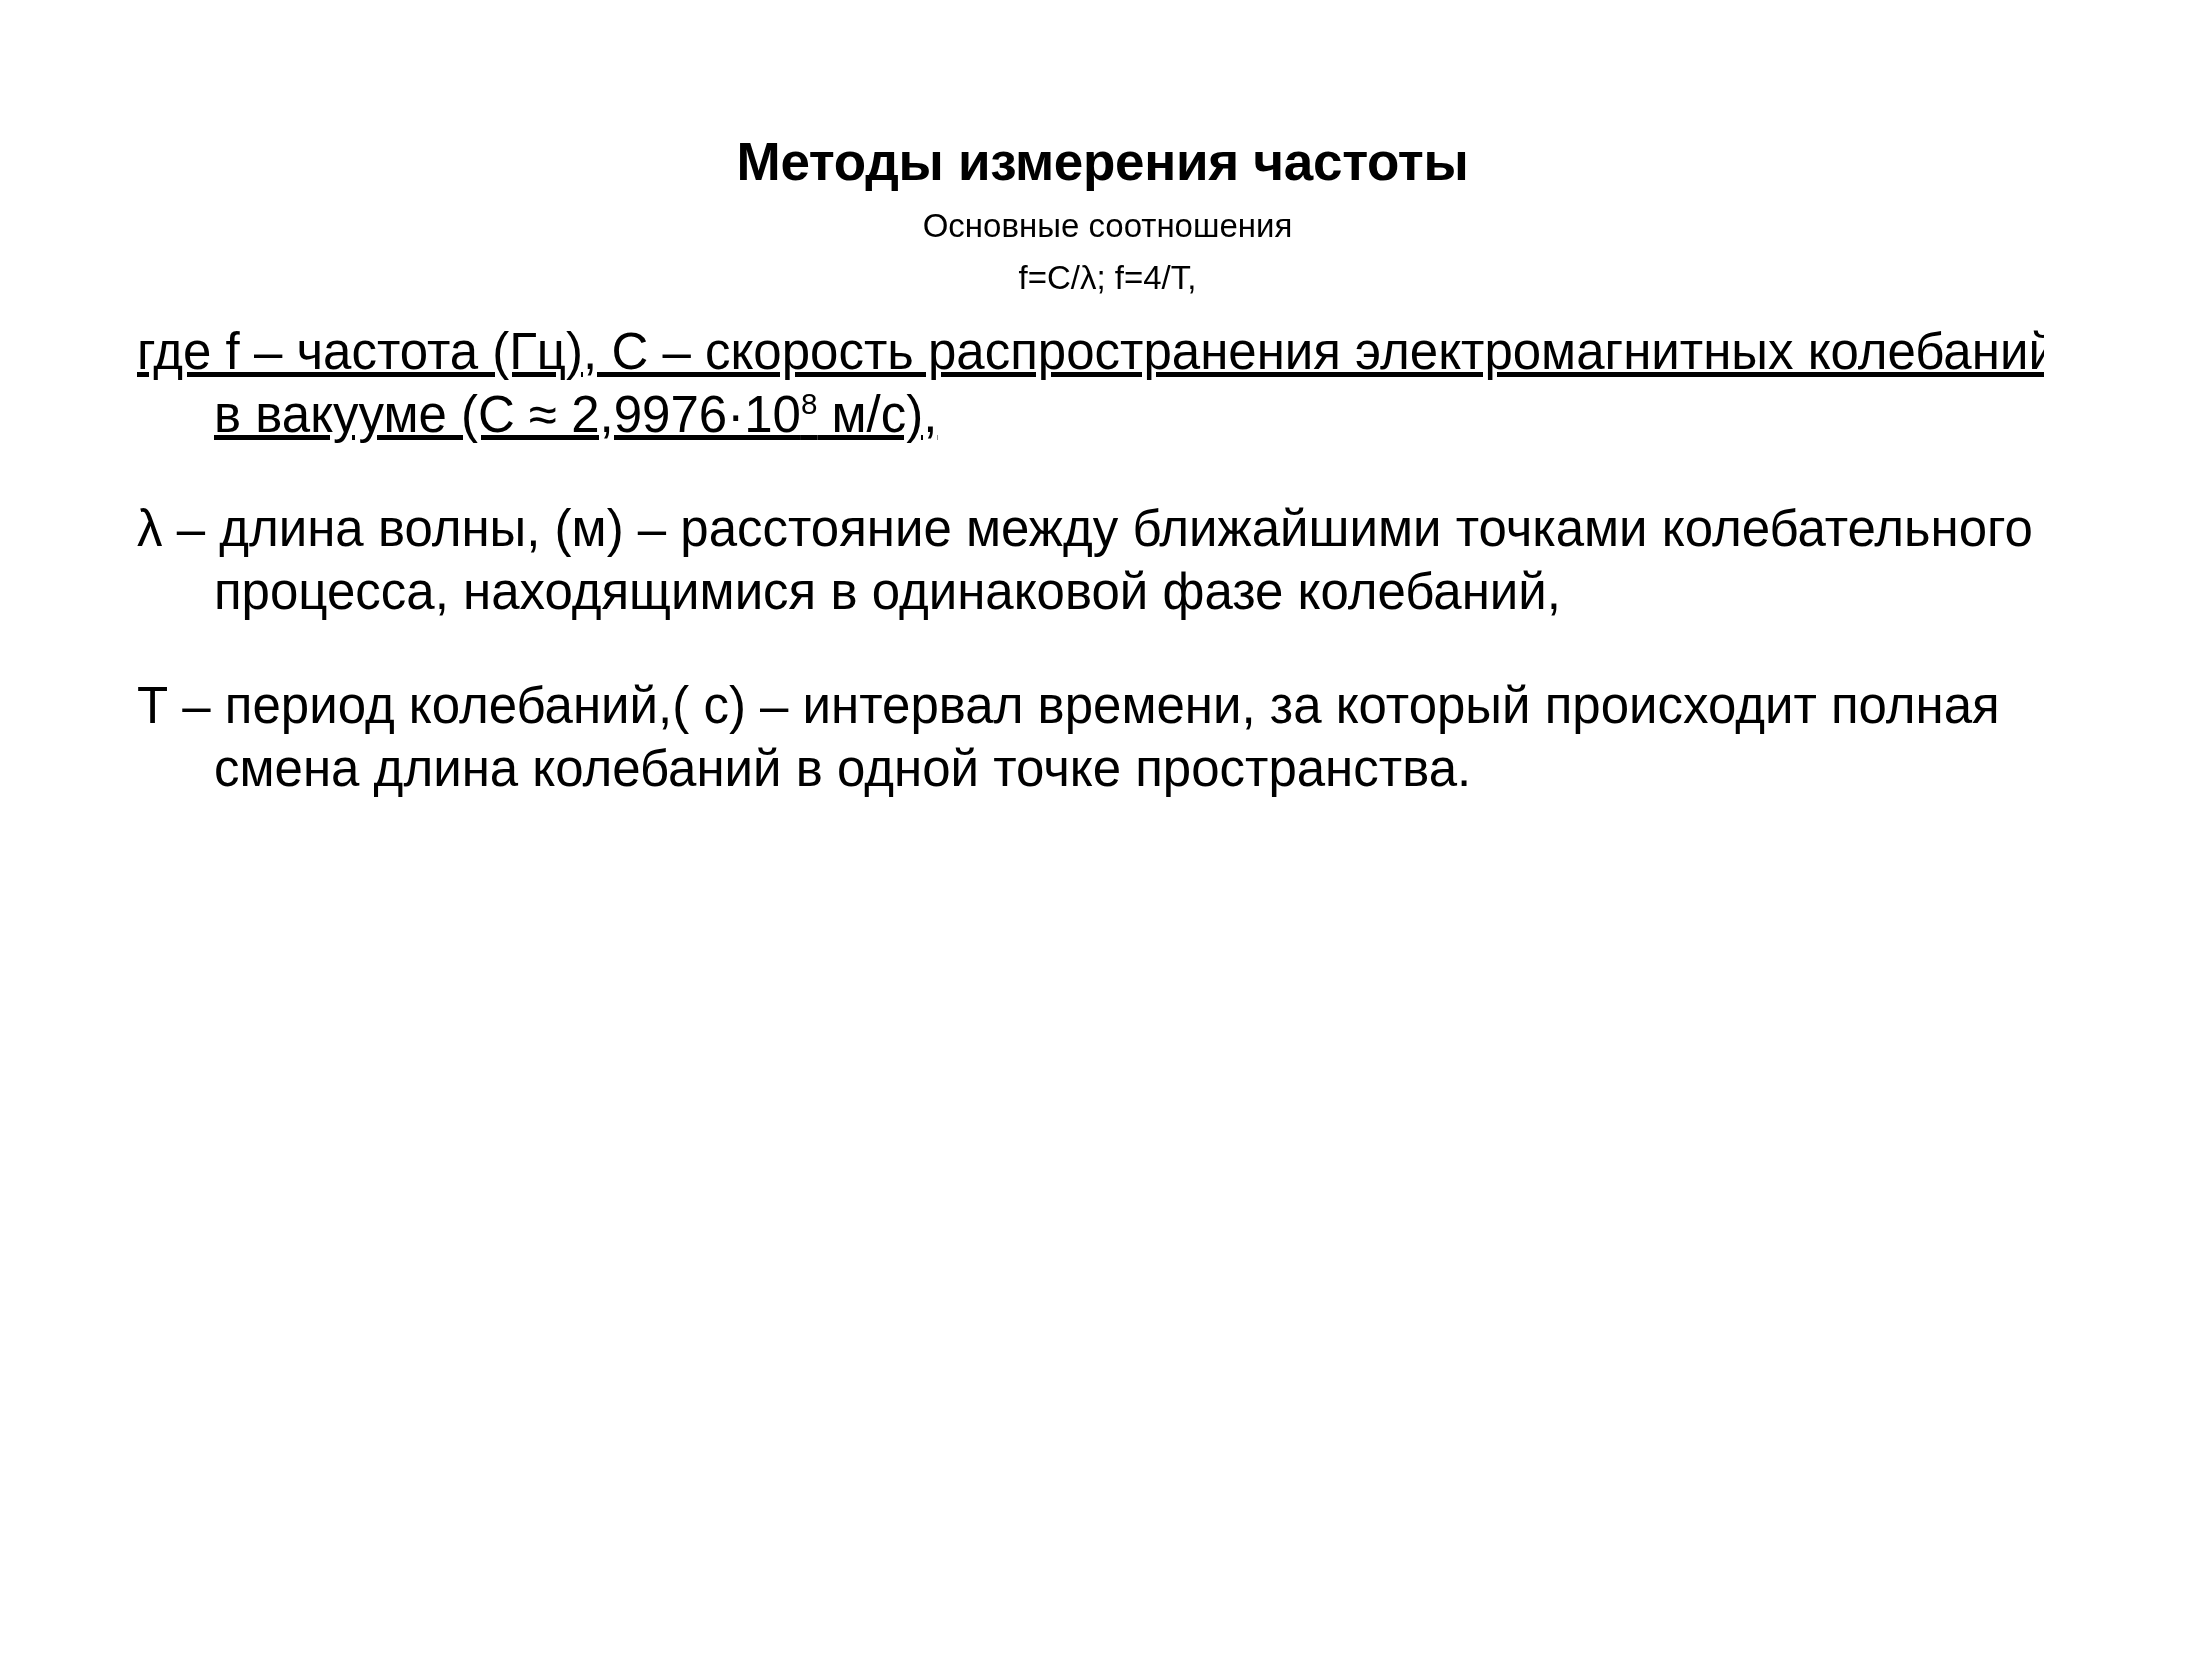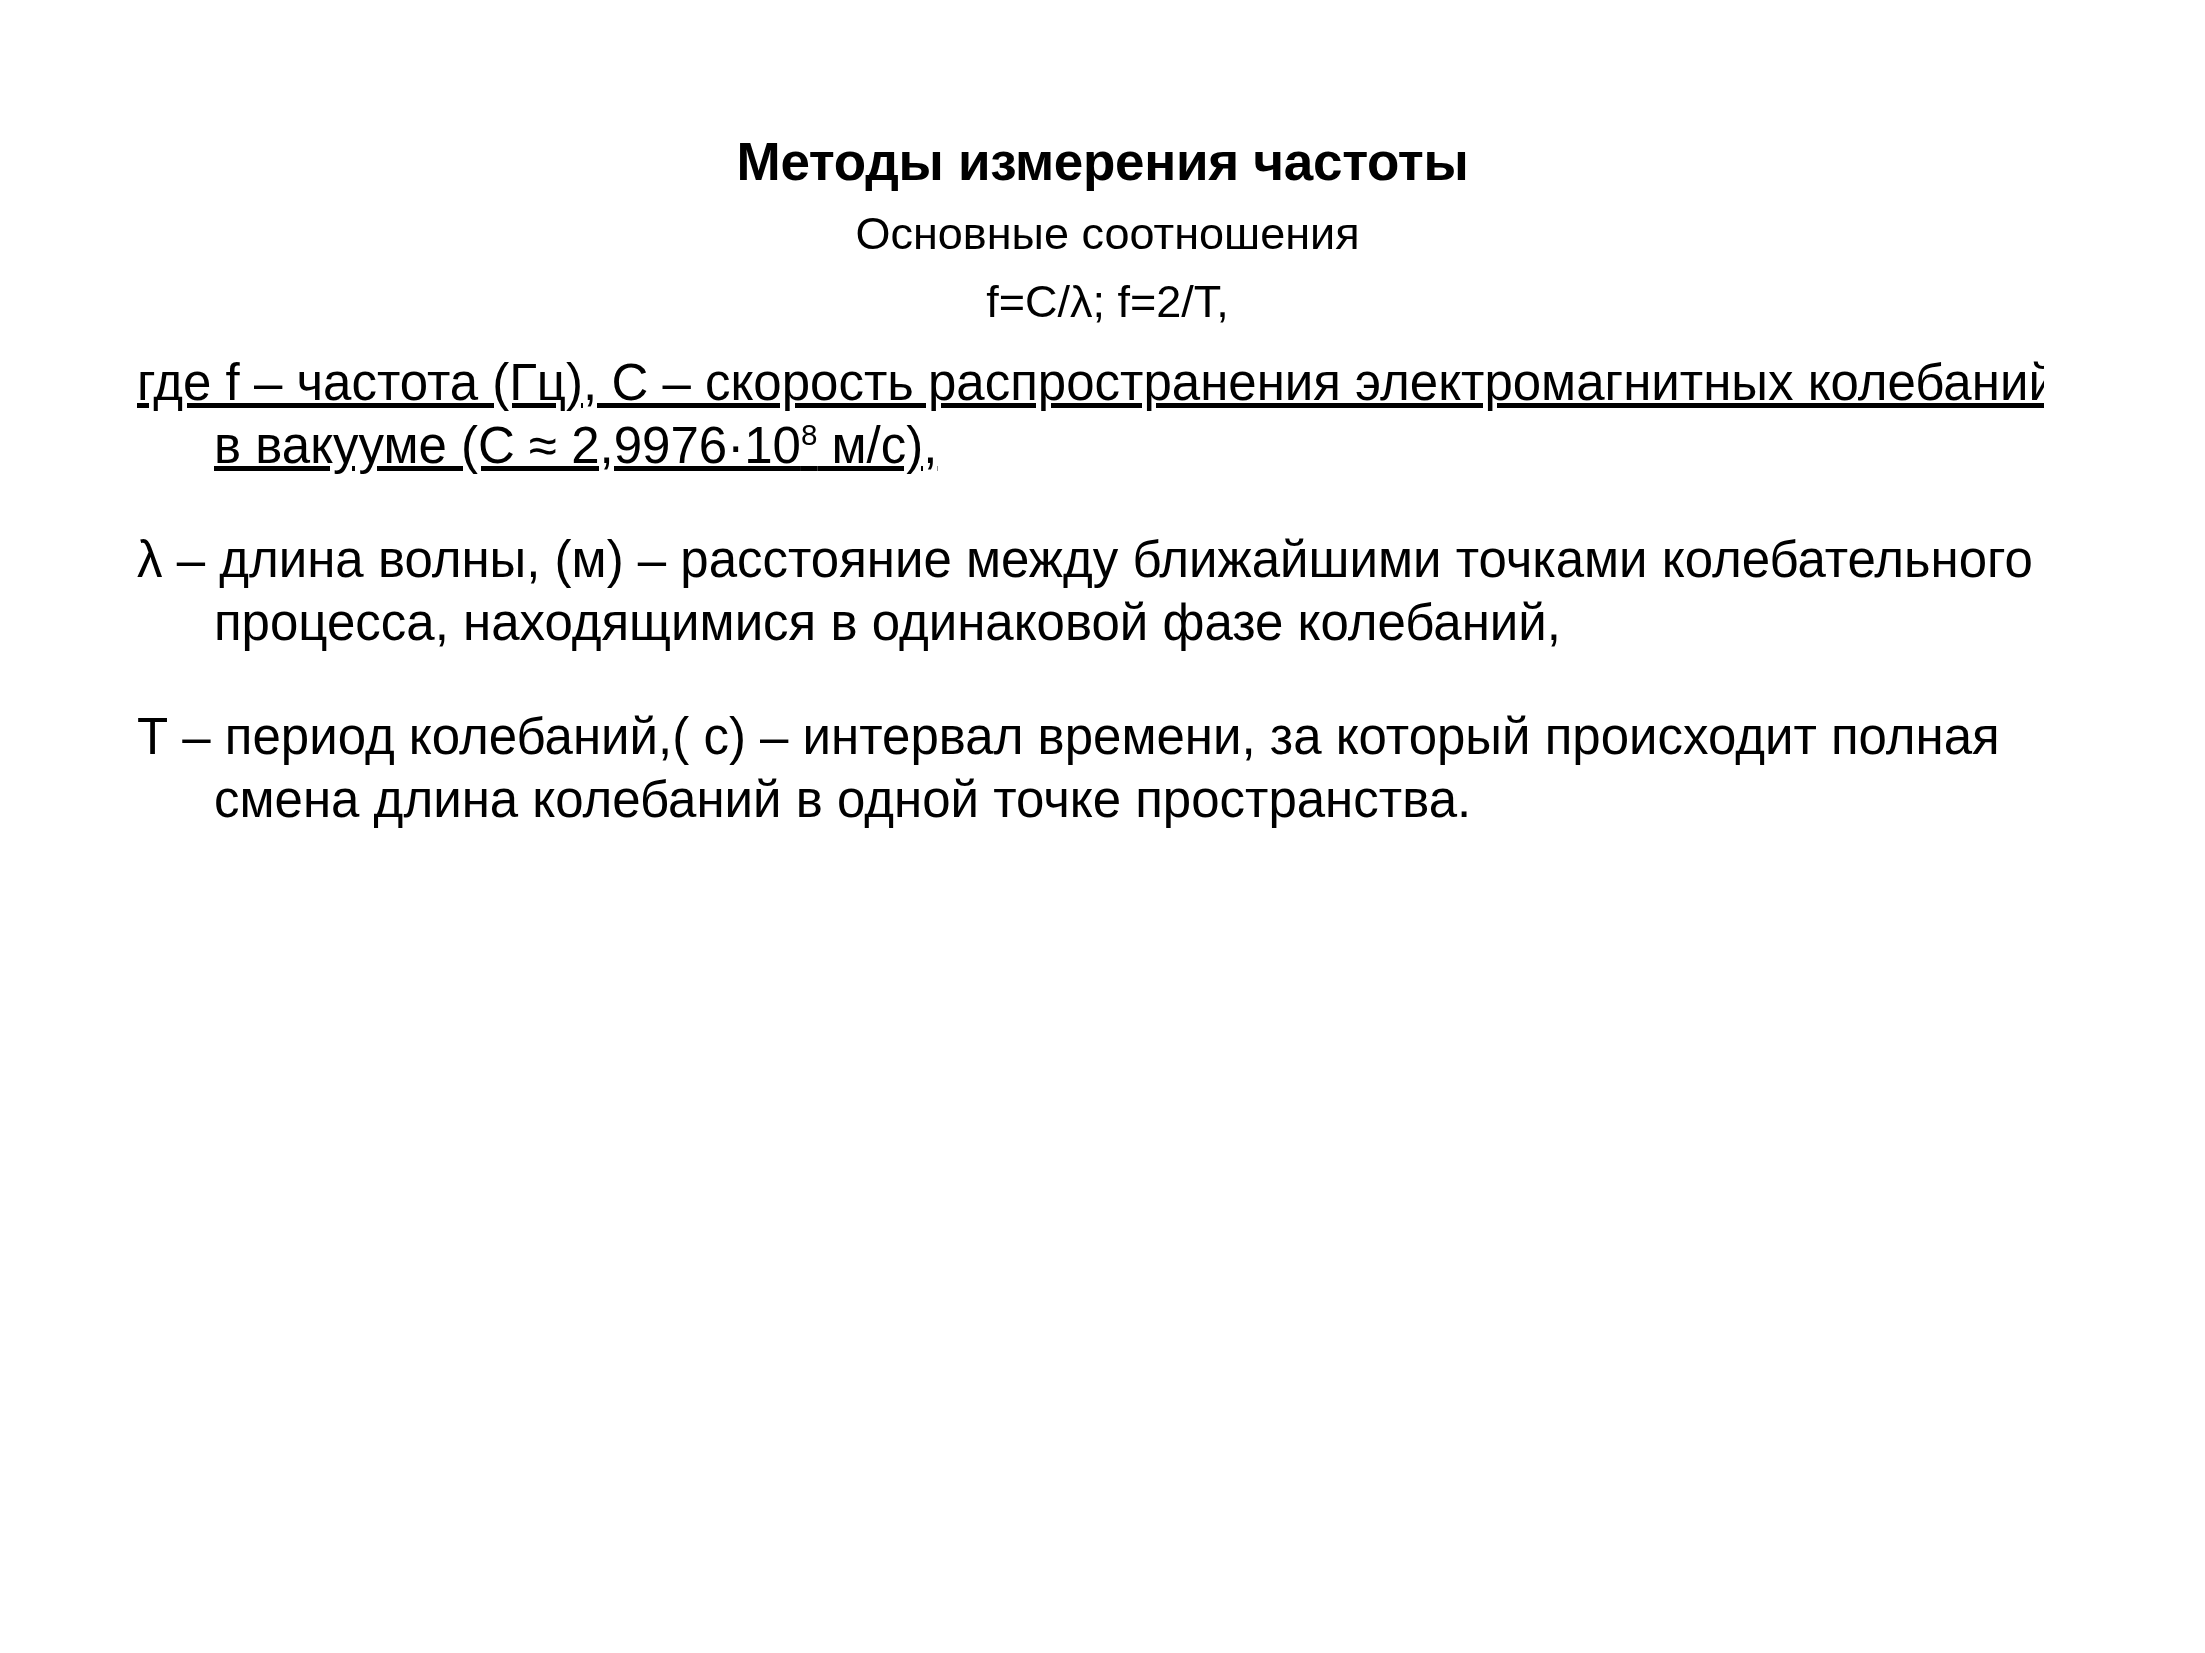--- a/index.html
+++ b/index.html
@@ -43,21 +43,21 @@
   
   .body-block {
     position: absolute;
     left: 137px;
     top: 205px;
     width: 1941px;
   }
 
   .centered-line {
     text-align: center;
-    font-size: 45px;
+    font-size: 33px;
     line-height: 1.28;
     color: #000000;
     white-space: nowrap;
   }
   .centered-line.first {
     margin-top: 0;
   }
   .centered-line.formula {
     margin-top: 10px;
   }
@@ -94,21 +94,21 @@
 <body>
 
 <div class="slide">
 
   <h1 class="slide-title">Методы измерения частоты</h1>
 
   <div class="body-block">
 
     <div class="centered-line first">Основные соотношения</div>
 
-    <div class="centered-line formula">f=C/λ; f=2/T,</div>
+    <div class="centered-line formula">f=C/λ; f=4/T,</div>
 
     <p class="para p-where">
       <span>где f – частота (Гц), C – скорость распространения электромагнитных колебаний в вакууме (C ≈ 2,9976·10</span><sup class="exp">8</sup><span> м/с),</span>
     </p>
 
     <p class="para p-lambda">λ – длина волны, (м) – расстояние между ближайшими точками колебательного процесса, находящимися в одинаковой фазе колебаний,</p>
 
     <p class="para p-period">Т – период колебаний,( с) – интервал времени, за который происходит полная смена длина колебаний в одной точке пространства.</p>
 
   </div>

